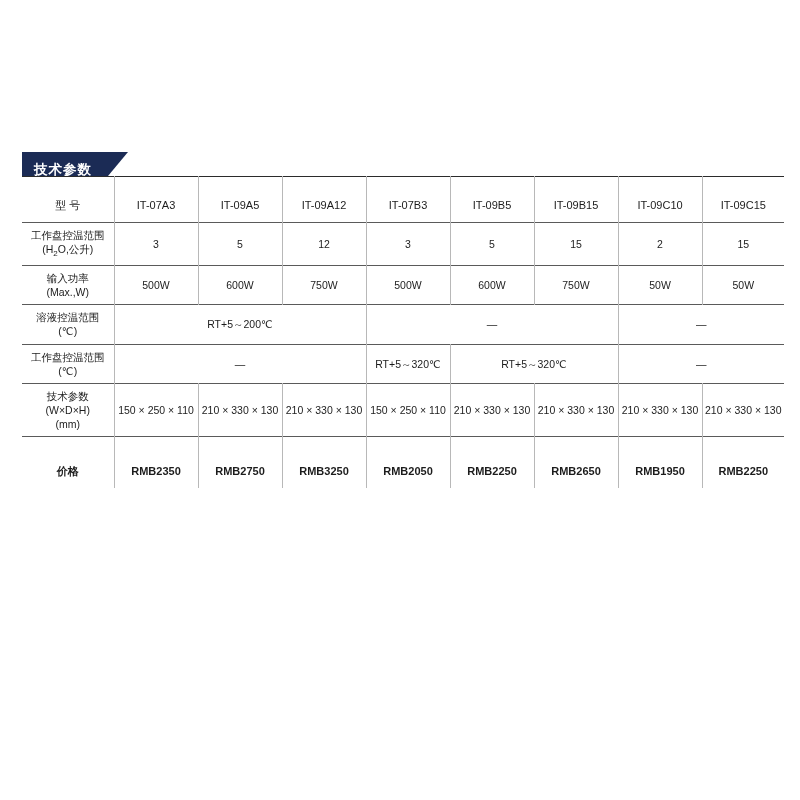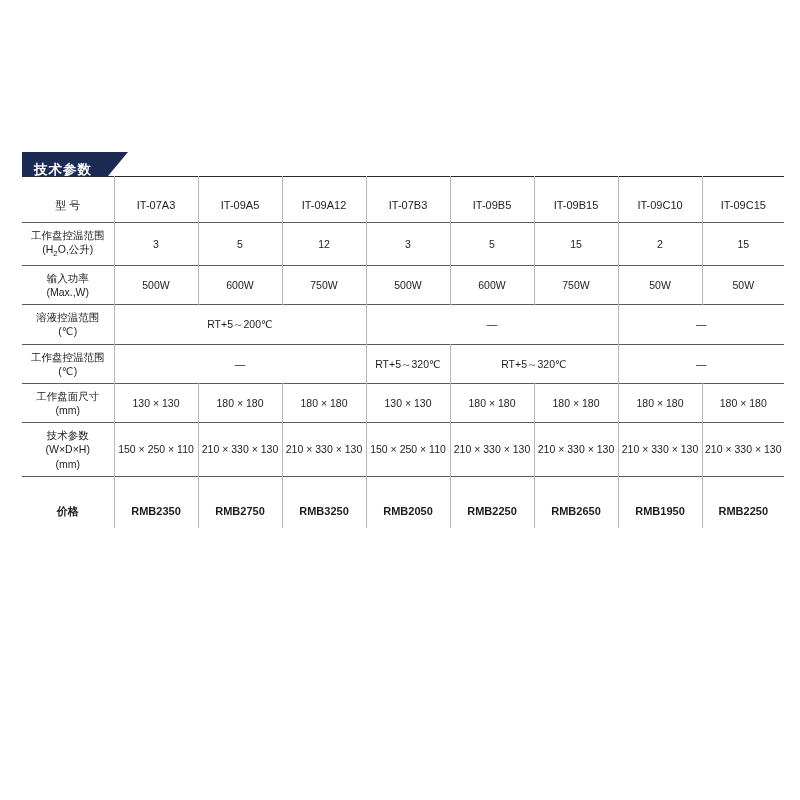--- a/index.html
+++ b/index.html
@@ -191,34 +191,20 @@
           <div>工作盘控温范围</div>
           <div>(℃)</div>
         </td>
         <td class="grp dash" colspan="3">—</td>
         <td class="grp sm">RT+5～320℃</td>
         <td class="grp" colspan="2">RT+5～320℃</td>
         <td class="dash" colspan="2">—</td>
       </tr>
 
 
-      <tr class="tall">
-        <td class="lbl">
-          <div>工作盘面尺寸</div>
-          <div>(mm)</div>
-        </td>
-        <td>130 × 130</td>
-        <td>180 × 180</td>
-        <td class="grp">180 × 180</td>
-        <td>130 × 130</td>
-        <td>180 × 180</td>
-        <td class="grp">180 × 180</td>
-        <td>180 × 180</td>
-        <td>180 × 180</td>
-      </tr>
 
       <tr class="tall">
         <td class="lbl">
           <div>技术参数</div>
           <div>(W×D×H)</div>
           <div>(mm)</div>
         </td>
         <td class="sm">150 × 250 × 110</td>
         <td class="sm">210 × 330 × 130</td>
         <td class="sm grp">210 × 330 × 130</td>

